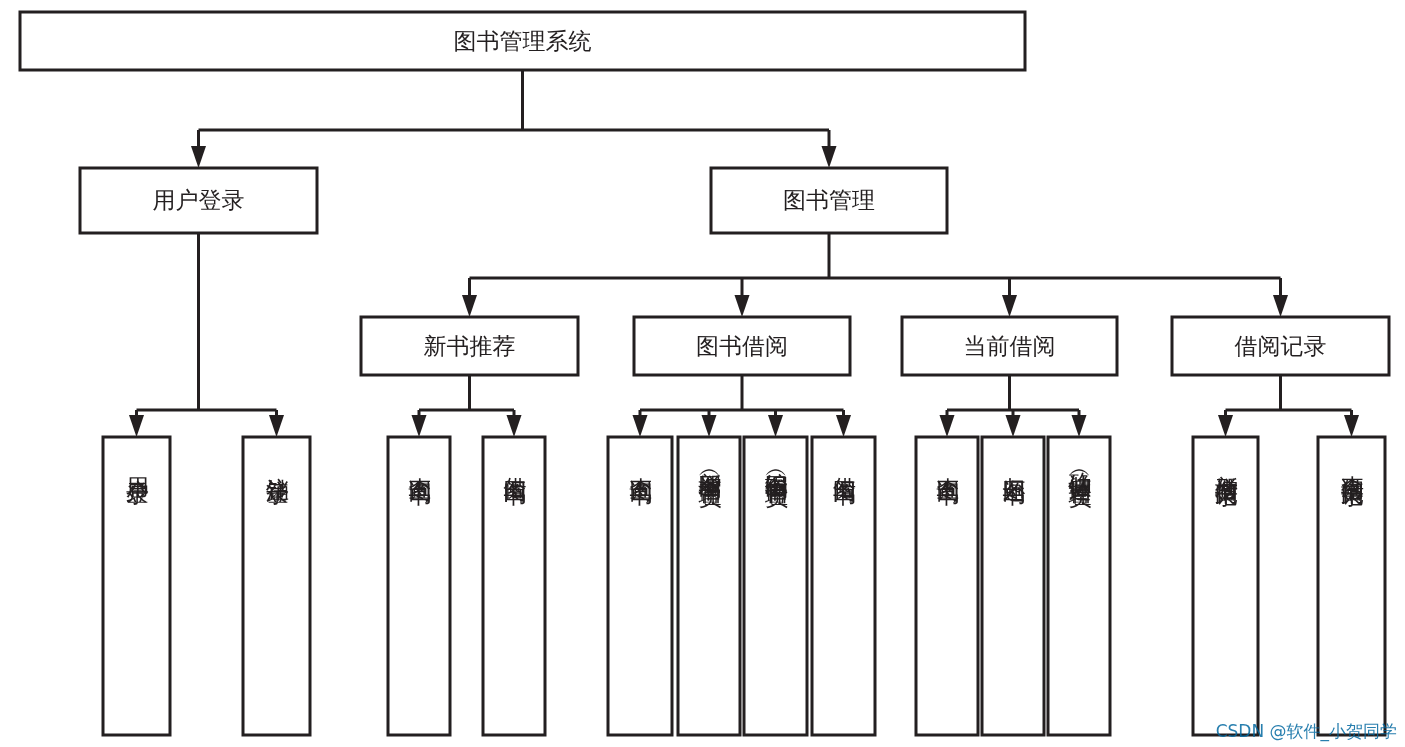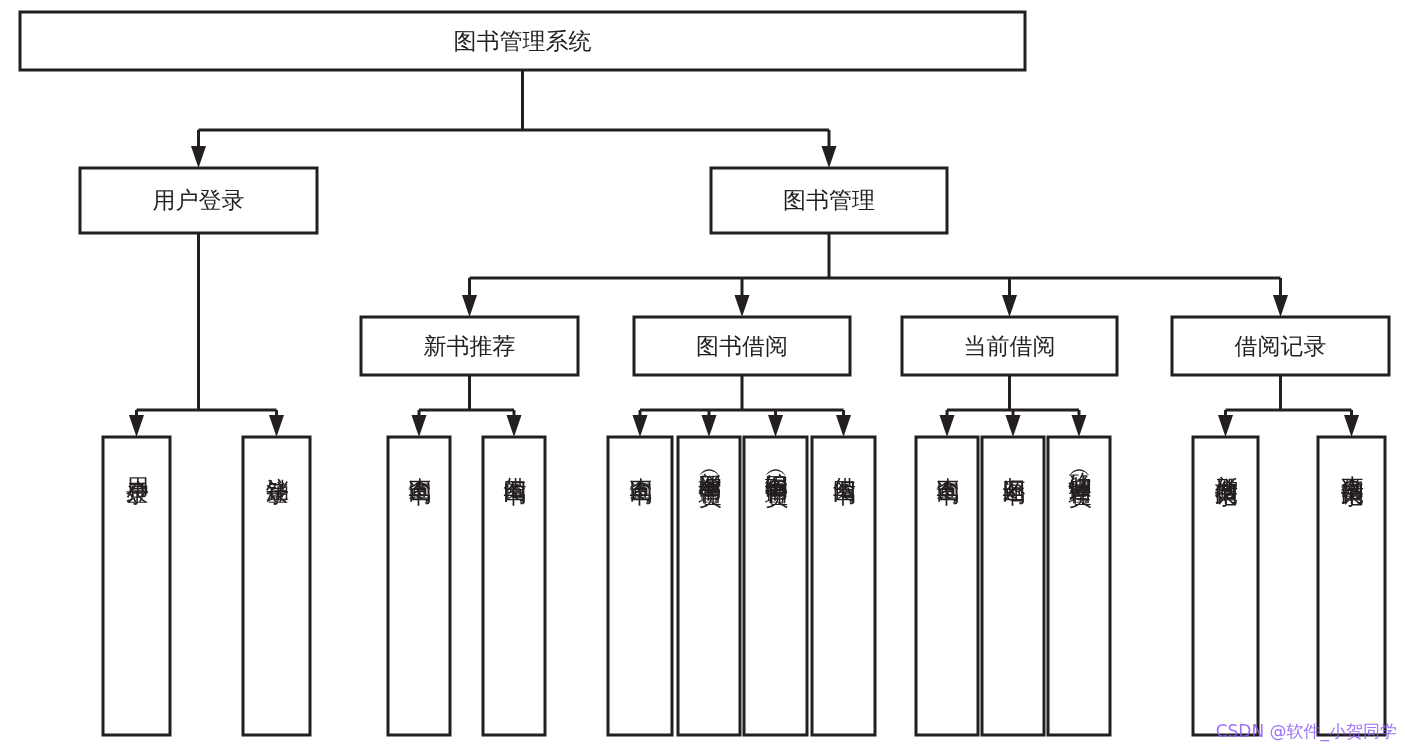--- a/index.html
+++ b/index.html
@@ -55,21 +55,21 @@
     writing-mode: vertical-rl;
     text-orientation: upright;
     letter-spacing: 2px;
   }
   .watermark {
     position: absolute;
     right: 8px;
     bottom: 4px;
     font-family: "DejaVu Sans", "Liberation Sans", sans-serif;
     font-size: 17px;
-    color: #8b5cf6;
+    color: #0369a1;
     opacity: 0.85;
     white-space: nowrap;
     pointer-events: none;
   }
 </style>
 </head>
 <body>
 
 <div id="diagram-root">
   <svg id="tree-svg" viewBox="0 0 1405 747">

